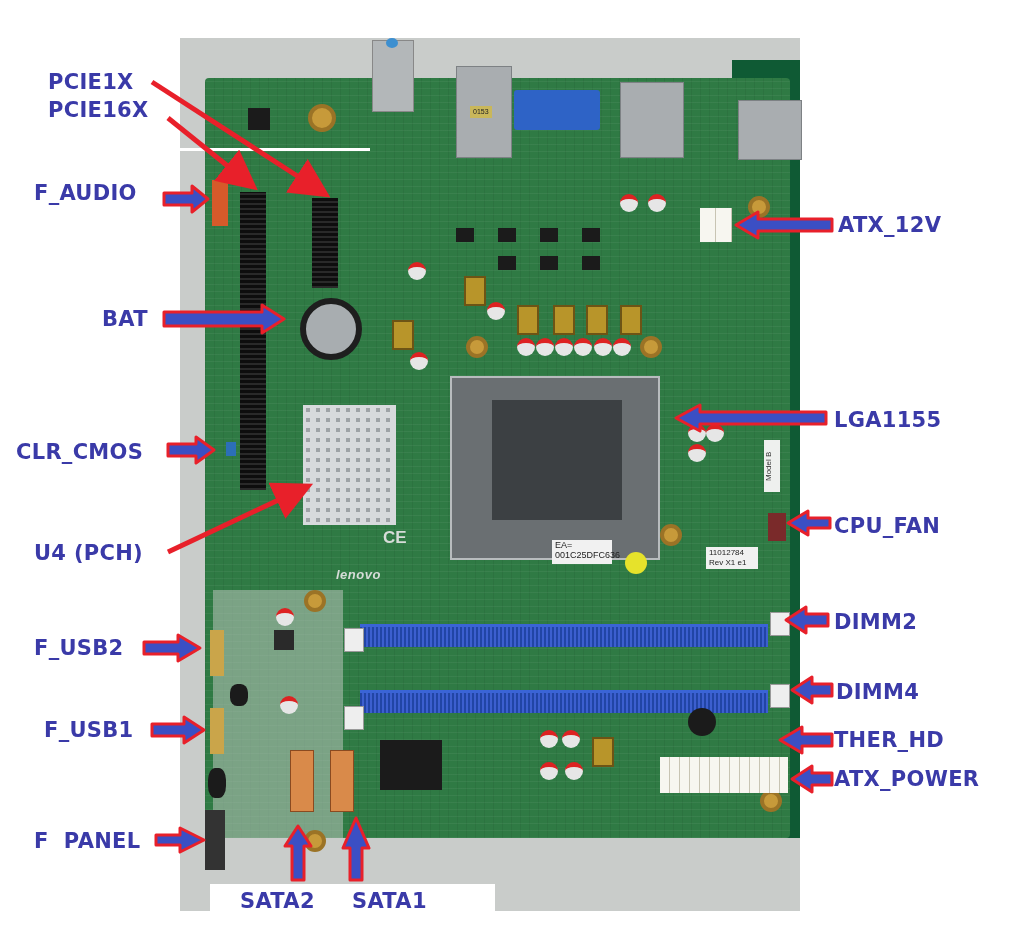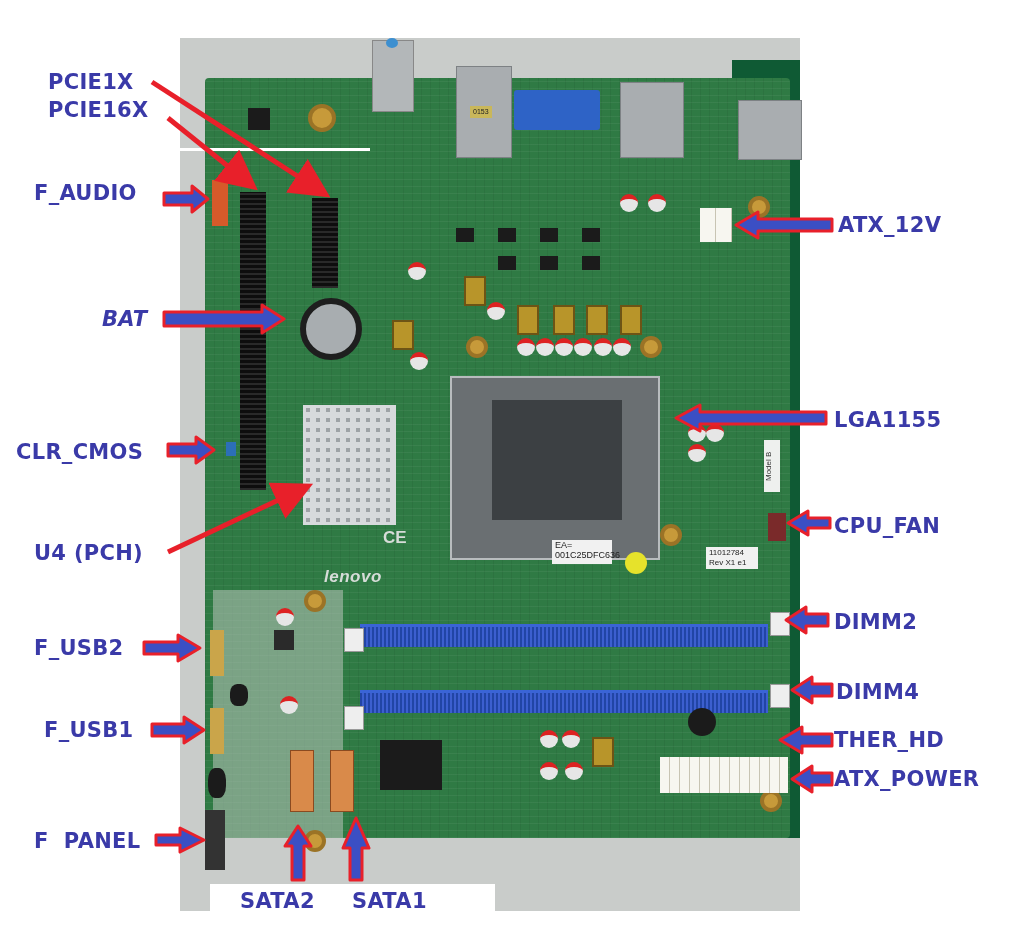--- a/index.html
+++ b/index.html
@@ -40,21 +40,21 @@
   .atx12{position:absolute;left:700px;top:208px;width:32px;height:34px;background:#f1efe6;
          background-image:repeating-linear-gradient(90deg,#f7f6f0 0 15px,#c8c4b3 15px 16px);}
   .sata{position:absolute;width:22px;height:60px;background:#d98a4a;border:1px solid #8a4a20;}
   .usb-hdr{position:absolute;width:14px;height:46px;background:#caa54a;}
   .panel-hdr{position:absolute;left:205px;top:810px;width:20px;height:60px;background:#333;}
   .cpu-fan-hdr{position:absolute;left:768px;top:513px;width:18px;height:28px;background:#7a2a2a;}
   .cap{position:absolute;width:18px;height:18px;border-radius:50%;background:#e6e6e6;border-top:5px solid #d22;box-sizing:border-box;}
   .choke{position:absolute;width:22px;height:30px;background:#b8952a;border:2px solid #6d5415;box-sizing:border-box;}
   .chip{position:absolute;background:#1b1b1b;}
   .sticker{position:absolute;background:#f1f1f1;color:#222;font-size:8px;font-family:"Liberation Sans",sans-serif;padding:1px 3px;line-height:10px;}
-  .lenovo{position:absolute;left:324px;top:567px;color:#d6dcd8;font-style:italic;font-weight:bold;font-size:17px;font-family:"Liberation Sans",sans-serif;letter-spacing:0.5px;}
+  .lenovo{position:absolute;left:336px;top:567px;color:#d6dcd8;font-style:italic;font-weight:bold;font-size:13px;font-family:"Liberation Sans",sans-serif;letter-spacing:0.5px;}
   .ce{position:absolute;left:383px;top:528px;color:#d6dcd8;font-weight:bold;font-size:17px;font-family:"Liberation Sans",sans-serif;}
   .model-label{position:absolute;left:764px;top:440px;width:16px;height:52px;background:#eef0ee;color:#333;font-size:8px;
                writing-mode:vertical-rl;transform:rotate(180deg);text-align:center;font-family:"Liberation Sans",sans-serif;}
   .dot-yellow{position:absolute;left:625px;top:552px;width:22px;height:22px;border-radius:50%;background:#e6e22b;}
   .mount{position:absolute;width:22px;height:22px;border-radius:50%;background:#c79a3a;border:4px solid #9b7326;box-sizing:border-box;}
 
   
   .label{position:absolute;color:#3a3aa8;font-weight:bold;font-family:"DejaVu Sans","Liberation Sans",sans-serif;font-size:21px;letter-spacing:0.3px;white-space:nowrap;line-height:24px;}
   svg.arrows{position:absolute;left:0;top:0;width:1023px;height:941px;pointer-events:none;}
 </style>
@@ -193,21 +193,21 @@
       <path d="M832,773 L812,773 L812,766 L792,779 L812,792 L812,785 L832,785 Z"></path>
 
       <path d="M292,880 L292,846 L285,846 L298,826 L311,846 L304,846 L304,880 Z"></path>
       <path d="M350,880 L350,848 L343,848 L356,818 L369,848 L362,848 L362,880 Z"></path>
     </g>
   </svg>
 
   <div class="label" style="left:48px;top:70px;text-align:right;">PCIE1X</div>
   <div class="label" style="left:48px;top:98px;">PCIE16X</div>
   <div class="label" style="left:34px;top:181px;">F_AUDIO</div>
-  <div class="label" style="left:102px;top:307px;font-style:italic;">BAT</div>
+  <div class="label" style="left:102px;top:307px;">BAT</div>
   <div class="label" style="left:16px;top:440px;">CLR_CMOS</div>
   <div class="label" style="left:34px;top:541px;">U4 (PCH)</div>
   <div class="label" style="left:34px;top:636px;text-align:right;">F_USB2</div>
   <div class="label" style="left:44px;top:718px;">F_USB1</div>
   <div class="label" style="left:34px;top:829px;white-space:pre;">F  PANEL</div>
   <div class="label" style="left:240px;top:889px;">SATA2</div>
   <div class="label" style="left:352px;top:889px;">SATA1</div>
   <div class="label" style="left:838px;top:213px;">ATX_12V</div>
   <div class="label" style="left:834px;top:408px;">LGA1155</div>
   <div class="label" style="left:834px;top:514px;">CPU_FAN</div>

